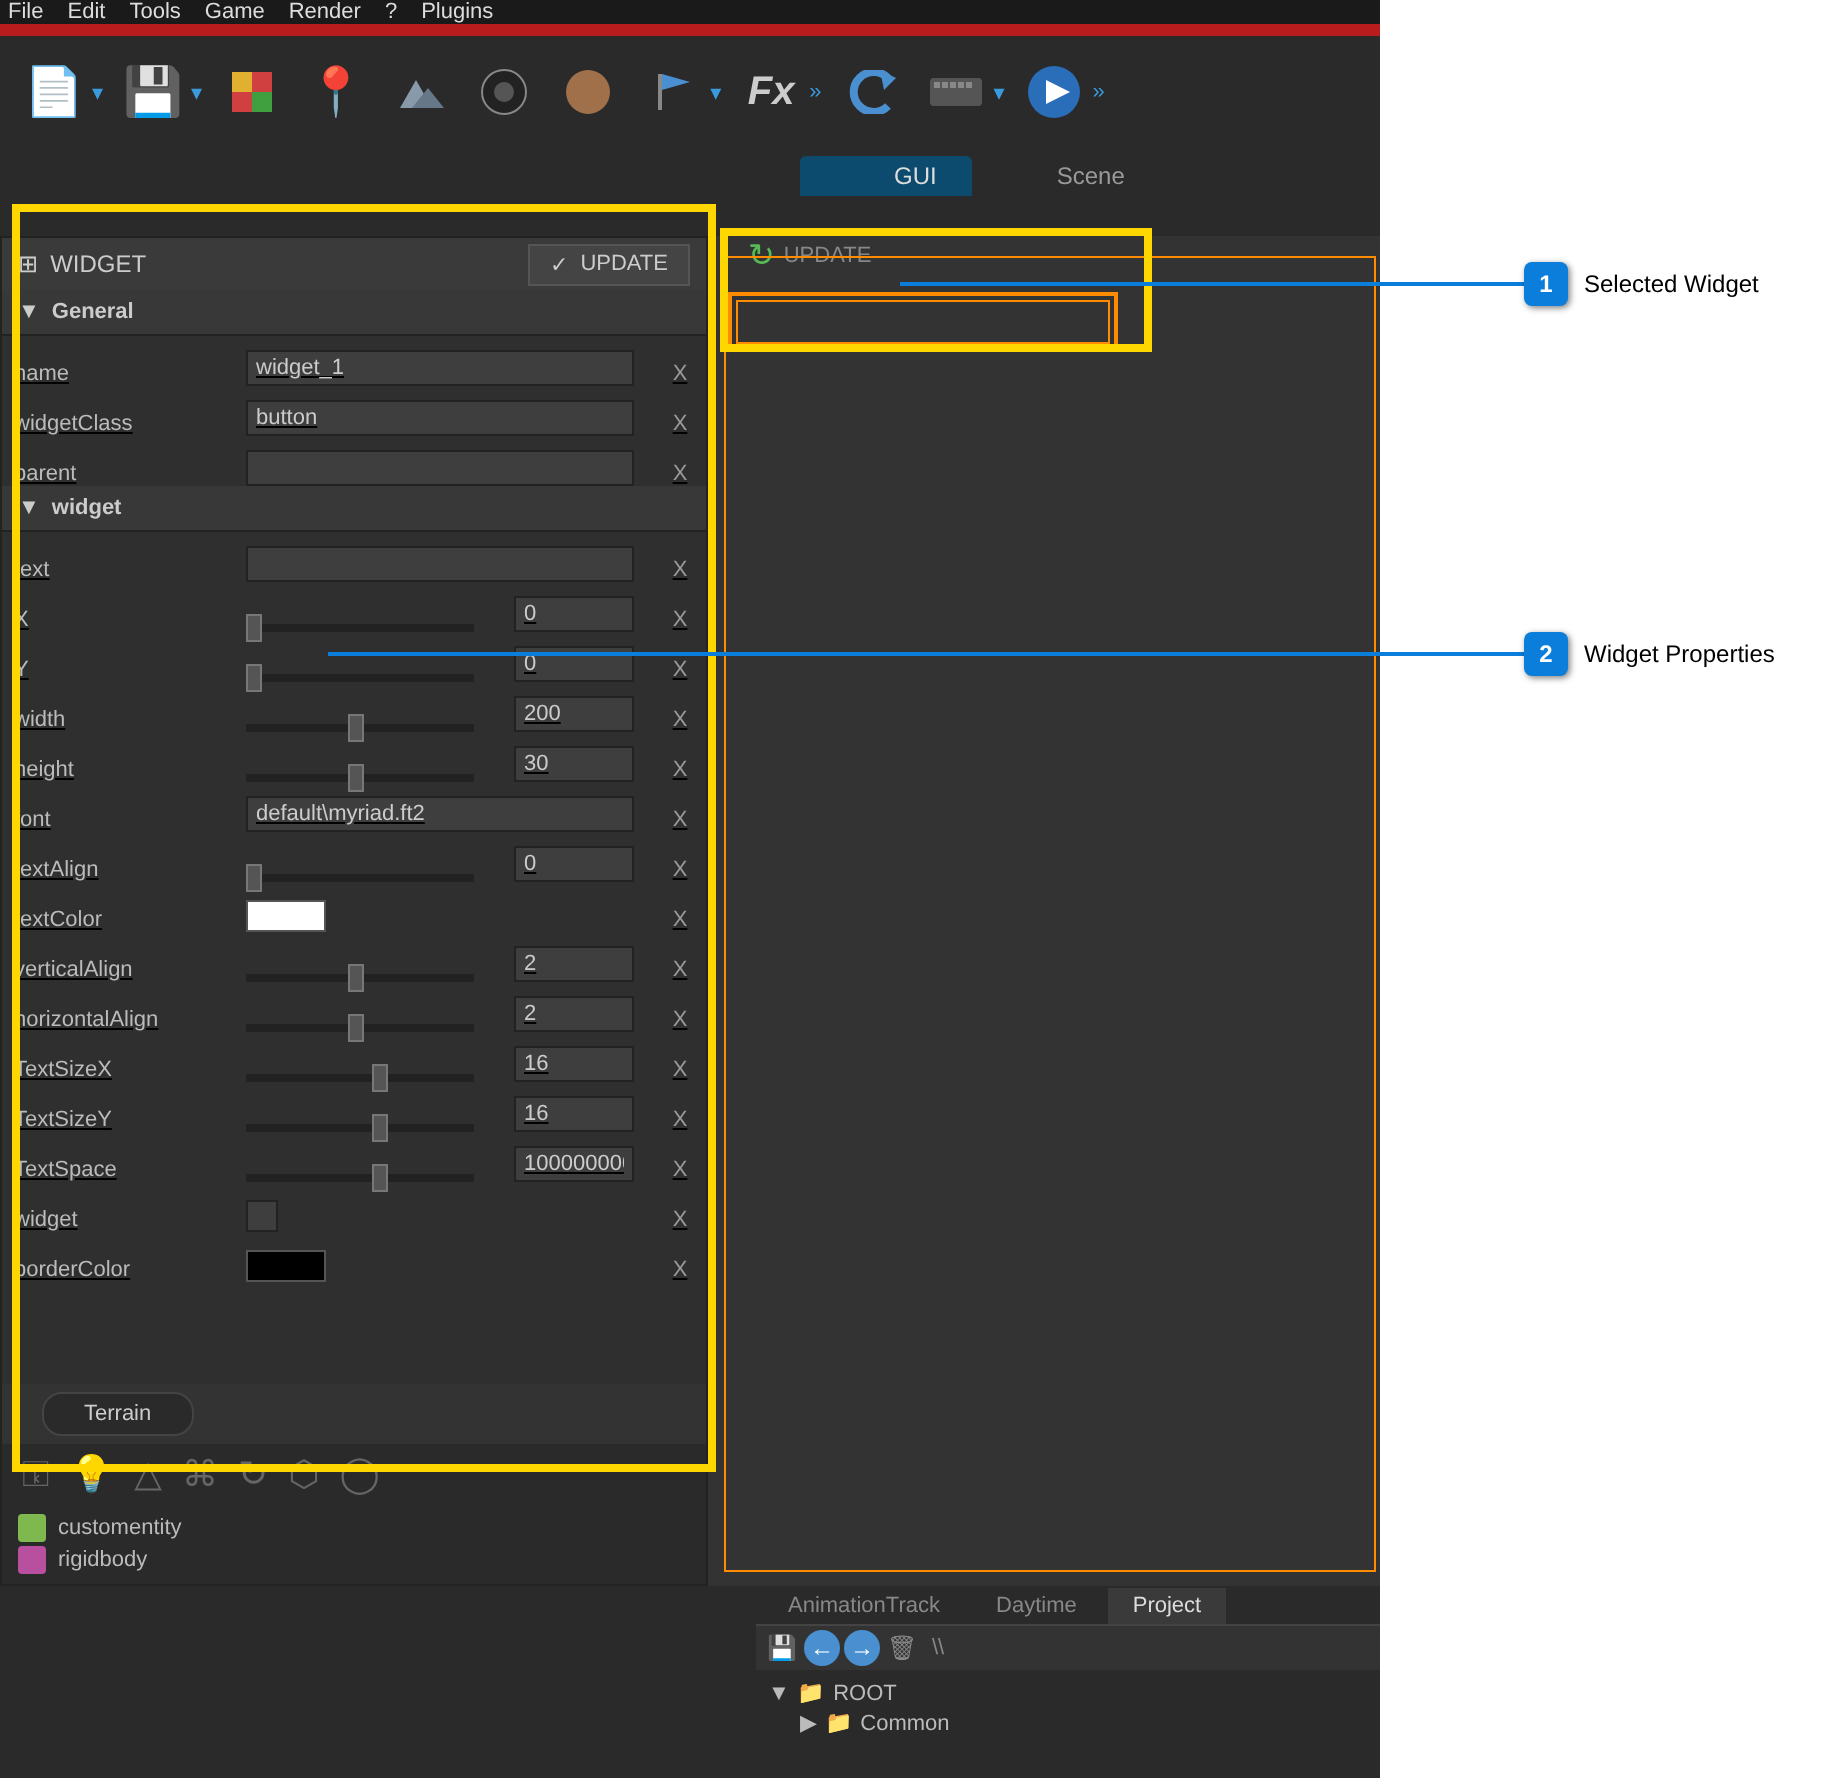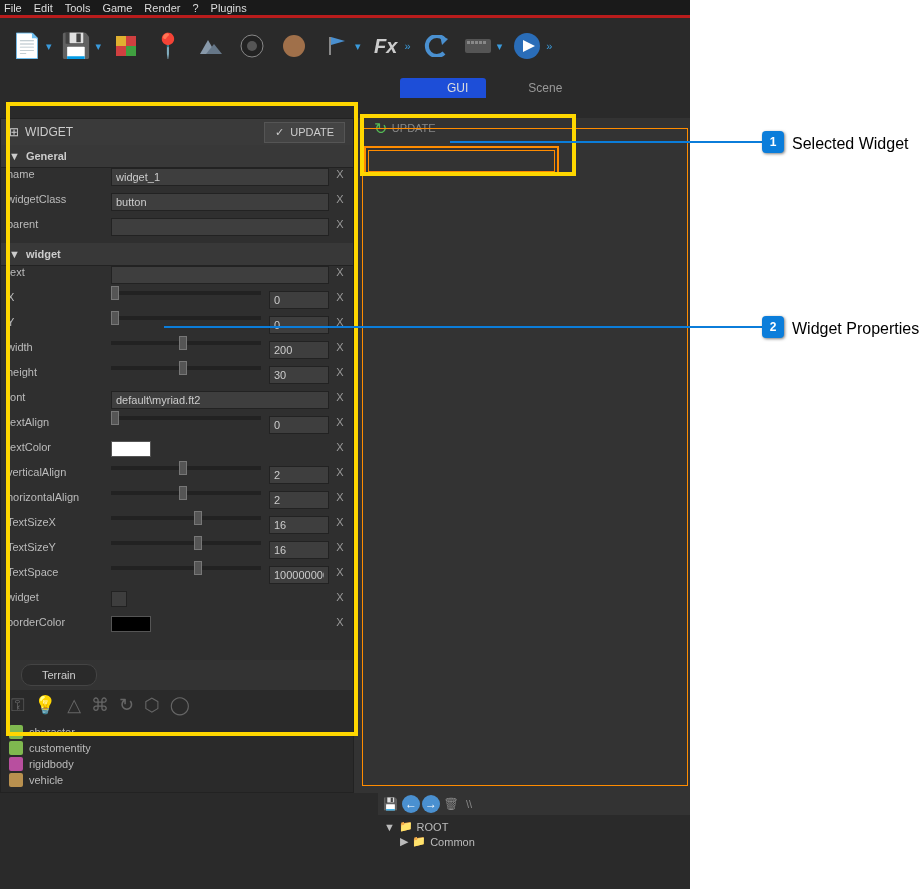--- a/index.html
+++ b/index.html
@@ -1,47 +1,47 @@
 <!DOCTYPE html>
 <html><head>
 <meta charset="utf-8">
 <style>
 * { margin: 0; padding: 0; box-sizing: border-box; font-family: Arial, sans-serif; }
 body { background: #000; width: 922px; height: 889px; position: relative; overflow: hidden; }
 
 .app { background: #2a2a2a; width: 690px; height: 889px; position: relative; }
 
-.menubar { background: #1a1a1a; height: 18px; display: flex; align-items: center; padding: 0 4px; gap: 12px; border-bottom: 3px solid #b91c1c; }
+.menubar { background: #1a1a1a; height: 18px; display: flex; align-items: center; padding: 0 4px; gap: 12px; border-bottom: 6px solid #b91c1c; }
 .menubar span { color: #ddd; font-size: 11px; cursor: pointer; }
 
 .toolbar { background: #2a2a2a; height: 56px; display: flex; align-items: center; padding: 0 10px; gap: 8px; }
 .toolbar .ticon { width: 34px; height: 34px; display: flex; align-items: center; justify-content: center; font-size: 24px; cursor: pointer; }
 .toolbar .arrow { color: #3a9bdc; font-size: 11px; margin-left: -6px; }
 
 .tabs1 { background: #2a2a2a; height: 22px; display: flex; align-items: flex-end; padding: 0 20px; gap: 24px; position: relative; }
 .tabs1 .tab { color: #999; font-size: 12px; padding: 3px 12px; cursor: pointer; }
 .tabs1 .tab.active { background: #3a3a3a; color: #ddd; border-radius: 3px 3px 0 0; }
 .tabs1 .navbtns { margin-left: auto; display: flex; gap: 6px; align-items: center; }
 .tabs1 .navbtns span { color: #6ab0e8; font-size: 14px; cursor: pointer; }
 .tabs1 .closebtn { background: #3a9bdc; color: #fff; border-radius: 50%; width: 14px; height: 14px; display: flex; align-items: center; justify-content: center; font-size: 10px; }
 
 .tabs2 { background: #2a2a2a; height: 22px; display: flex; align-items: flex-end; padding-left: 400px; gap: 24px; }
 .tabs2 .tab { color: #999; font-size: 12px; padding: 3px 18px; cursor: pointer; }
-.tabs2 .tab.active { background: #1d4ed8; color: #ddd; border-radius: 3px 3px 0 0; padding-left: 47px; }
+.tabs2 .tab.active { background: #0c4a6e; color: #ddd; border-radius: 3px 3px 0 0; padding-left: 47px; }
 
 .workspace { display: flex; height: 675px; }
 
 .left-panel { width: 354px; background: #333; border: 1px solid #222; display: flex; flex-direction: column; }
 .panel-header { background: #3a3a3a; height: 26px; display: flex; align-items: center; padding: 0 8px; color: #ccc; font-size: 12px; gap: 6px; }
 .panel-header .spacer { flex: 1; }
 .panel-header .upd-btn { background: #444; padding: 3px 10px; color: #ccc; font-size: 11px; cursor: pointer; display: flex; align-items: center; gap: 6px; border: 1px solid #555; }
 
 .props { flex: 1; overflow-y: auto; background: #2f2f2f; }
 .section-hdr { background: #383838; color: #ccc; font-size: 11px; font-weight: bold; padding: 5px 8px; display: flex; align-items: center; gap: 6px; border-bottom: 1px solid #222; }
-.prop-row { display: flex; align-items: flex-start; height: 25px; padding: 0 6px; gap: 4px; }
+.prop-row { display: flex; align-items: flex-end; height: 25px; padding: 0 6px; gap: 16px; text-decoration: underline; }
 .prop-label { width: 100px; color: #bbb; font-size: 11px; }
 .prop-input { flex: 1; background: #3e3e3e; border: 1px solid #222; color: #ccc; font-size: 11px; height: 18px; padding: 0 4px; }
 .prop-input.narrow { width: 60px; flex: none; }
 .prop-slider { flex: 1; display: flex; align-items: center; }
 .slider-track { flex: 1; height: 4px; background: #222; position: relative; margin-right: 4px; }
 .slider-thumb { position: absolute; width: 8px; height: 14px; background: #555; border: 1px solid #777; top: -5px; }
 .prop-x { width: 14px; text-align: center; color: #999; font-size: 11px; cursor: pointer; }
 .prop-check { width: 16px; height: 16px; background: #3e3e3e; border: 1px solid #222; }
 .prop-color { width: 40px; height: 16px; border: 1px solid #555; }
 
@@ -73,21 +73,21 @@
 .proj-tree .folder-icon { color: #5bb8e8; }
 
 
 .hl-yellow1 { position: absolute; border: 4px solid #ffd700; pointer-events: none; z-index: 100; }
 .hl-yellow2 { position: absolute; border: 4px solid #ffd700; pointer-events: none; z-index: 100; }
 .hl-orange { position: absolute; border: 1px solid #ff8c00; pointer-events: none; z-index: 50; }
 
 
 .callout-line { position: absolute; height: 2px; background: #0b7dda; z-index: 110; }
 .callout-num { position: absolute; width: 22px; height: 22px; background: #0b7dda; color: #fff; border-radius: 4px; display: flex; align-items: center; justify-content: center; font-size: 12px; font-weight: bold; z-index: 111; box-shadow: 1px 1px 3px rgba(0,0,0,.5); }
-.callout-txt { position: absolute; color: #000; font-size: 16px; z-index: 111; background: transparent; }
+.callout-txt { position: absolute; color: #000; font-size: 12px; z-index: 111; background: transparent; }
 
 
 .label-area { position: absolute; left: 690px; top: 0; width: 232px; height: 889px; background: #fff; }
 </style>
 </head>
 <body>
 
 <div class="label-area"></div>
 
 <div class="app">
@@ -360,44 +360,41 @@
         <span>💡</span>
         <span>△</span>
         <span>⌘</span>
         <span>↻</span>
         <span>⬡</span>
         <span>◯</span>
       </div>
       <div class="entity-list" id="entity-list">
           <div class="entity-item">
             <span class="entity-icon" style="background:#7fb84f"></span>
-            <span>character</span>
-          </div>
-          <div class="entity-item">
-            <span class="entity-icon" style="background:#7fb84f"></span>
             <span>customentity</span>
           </div>
           <div class="entity-item">
             <span class="entity-icon" style="background:#b84f9f"></span>
             <span>rigidbody</span>
           </div>
-          <div class="entity-item">
-            <span class="entity-icon" style="background:#b8904f"></span>
-            <span>vehicle</span>
-          </div>
         </div>
     </div>
 
     <div class="right-area">
       <div class="viewport-top"><span style="color:#5b5;">↻</span>&nbsp;<span class="upd">UPDATE</span></div>
       <div class="widget-preview"></div>
     </div>
   </div>
 
   <div class="proj-panel">
+    <div class="proj-tabs">
+      <span class="ptab">AnimationTrack</span>
+      <span class="ptab">Daytime</span>
+      <span class="ptab active">Project</span>
+    </div>
     <div class="proj-toolbar">
       <span class="pbtn" style="color:#5b5;">💾</span>
       <span class="pbtn" style="background:#4a90d0;border-radius:50%;color:#fff;">←</span>
       <span class="pbtn" style="background:#4a90d0;border-radius:50%;color:#fff;">→</span>
       <span class="pbtn" style="color:#888;">🗑</span>
       <span class="path">\\</span>
     </div>
     <div class="proj-tree">
       <div class="tnode">
           <span>▼</span>

